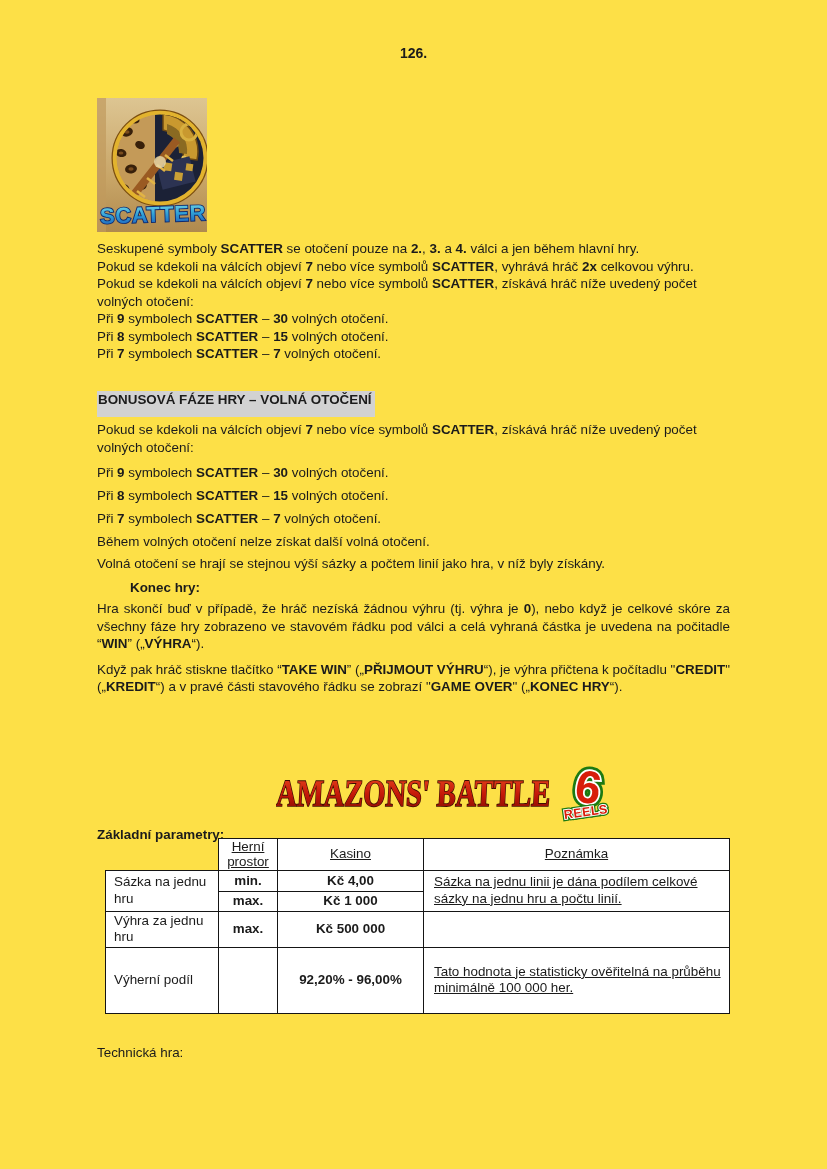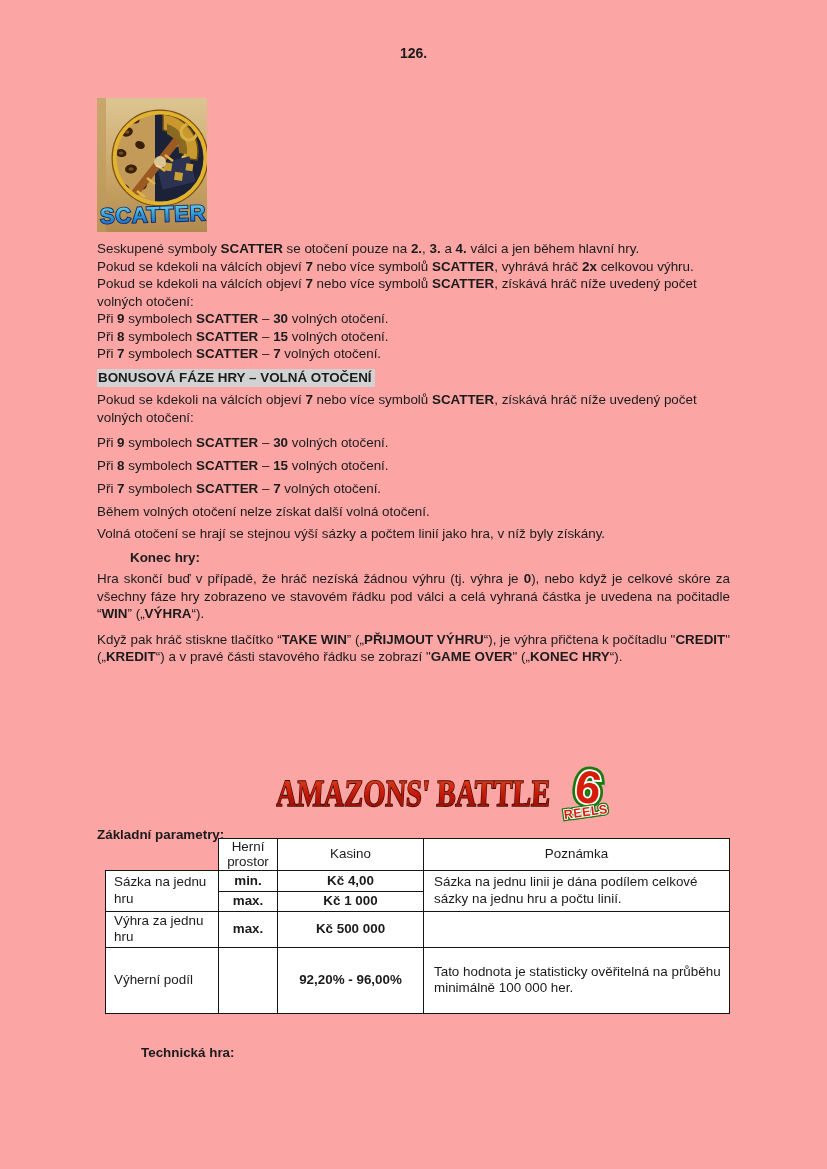--- a/index.html
+++ b/index.html
@@ -1,52 +1,52 @@
 <!DOCTYPE html>
 <html lang="cs"><head>
 <meta charset="utf-8">
 <style>
   html,body{margin:0;padding:0;background:#ffffff;}
   .page{
-    position:relative;width:827px;height:1169px;background:#fca5a5;overflow:hidden;
+    position:relative;width:827px;height:1169px;background:#fde047;overflow:hidden;
     font-family:"Liberation Sans","DejaVu Sans",sans-serif;
     font-size:13.4px;line-height:17.5px;color:#1b1b1b;
   }
   .b{font-weight:bold;}
   .page-number{position:absolute;top:45px;left:0;width:827px;text-align:center;font-weight:bold;font-size:14px;}
   .symbol-img{position:absolute;left:97px;top:98px;width:110px;height:134px;}
   .flow{position:absolute;left:97px;top:240px;width:633px;}
   .flow p{margin:0;}
   .justify{text-align:justify;}
   .section-heading{
-    display:inline-block;margin:6px 0 0 0;font-weight:bold;
-    background:#d2d2d2;padding:0 3px 1px 1px;
+    display:inline-block;margin:28px 0 0 0;font-weight:bold;
+    background:#d2d2d2;padding:0 3px 9px 1px;
   }
   .mt4{margin-top:4px !important;}
   .mt5{margin-top:5px !important;}
   .mt55{margin-top:5.5px !important;}
   .mt6{margin-top:6px !important;padding-left:33px;}
   .mt8{margin-top:8px !important;}
   .mt9{margin-top:9px !important;}
   .bold-line{font-weight:bold;}
   .logo-wrap{position:absolute;left:276px;top:763px;width:344px;height:60px;}
   .params-heading{position:absolute;left:97px;top:826px;font-weight:bold;}
-  .tech-heading{position:absolute;left:97px;top:1044px;font-weight:bold;margin-left:44px;}
+  .tech-heading{position:absolute;left:97px;top:1044px;font-weight:normal;}
   table.params{
     position:absolute;left:105px;top:838px;width:624px;
     border-collapse:collapse;table-layout:fixed;
     font-size:13.4px;line-height:16.5px;color:#1b1b1b;
   }
   table.params td{border:1.6px solid #151515;padding:1px 4px;vertical-align:middle;background:#fff;}
   table.params td.nb{border:none;background:transparent;}
   table.params td.hd{text-align:center;line-height:14.5px;}
   table.params td.c{text-align:center;font-weight:bold;}
   table.params td.lab{padding-left:8px;}
-  table.params td.note{padding-left:10px;padding-right:8px;}
-  tr.rh{height:30px;} tr.r1{height:21px;} tr.r2{height:19px;} tr.r3{height:32px;} tr.r4{height:66px;}
+  table.params td.note{padding-left:10px;padding-right:8px;text-decoration:underline;}
+  tr.rh{height:30px;text-decoration:underline;} tr.r1{height:21px;} tr.r2{height:19px;} tr.r3{height:32px;} tr.r4{height:66px;}
 </style>
 </head>
 <body>
 
 <div class="page">
 
   <div class="page-number">126.</div>
 
   <svg class="symbol-img" viewBox="0 0 110 134" xmlns="http://www.w3.org/2000/svg">
     <defs>

